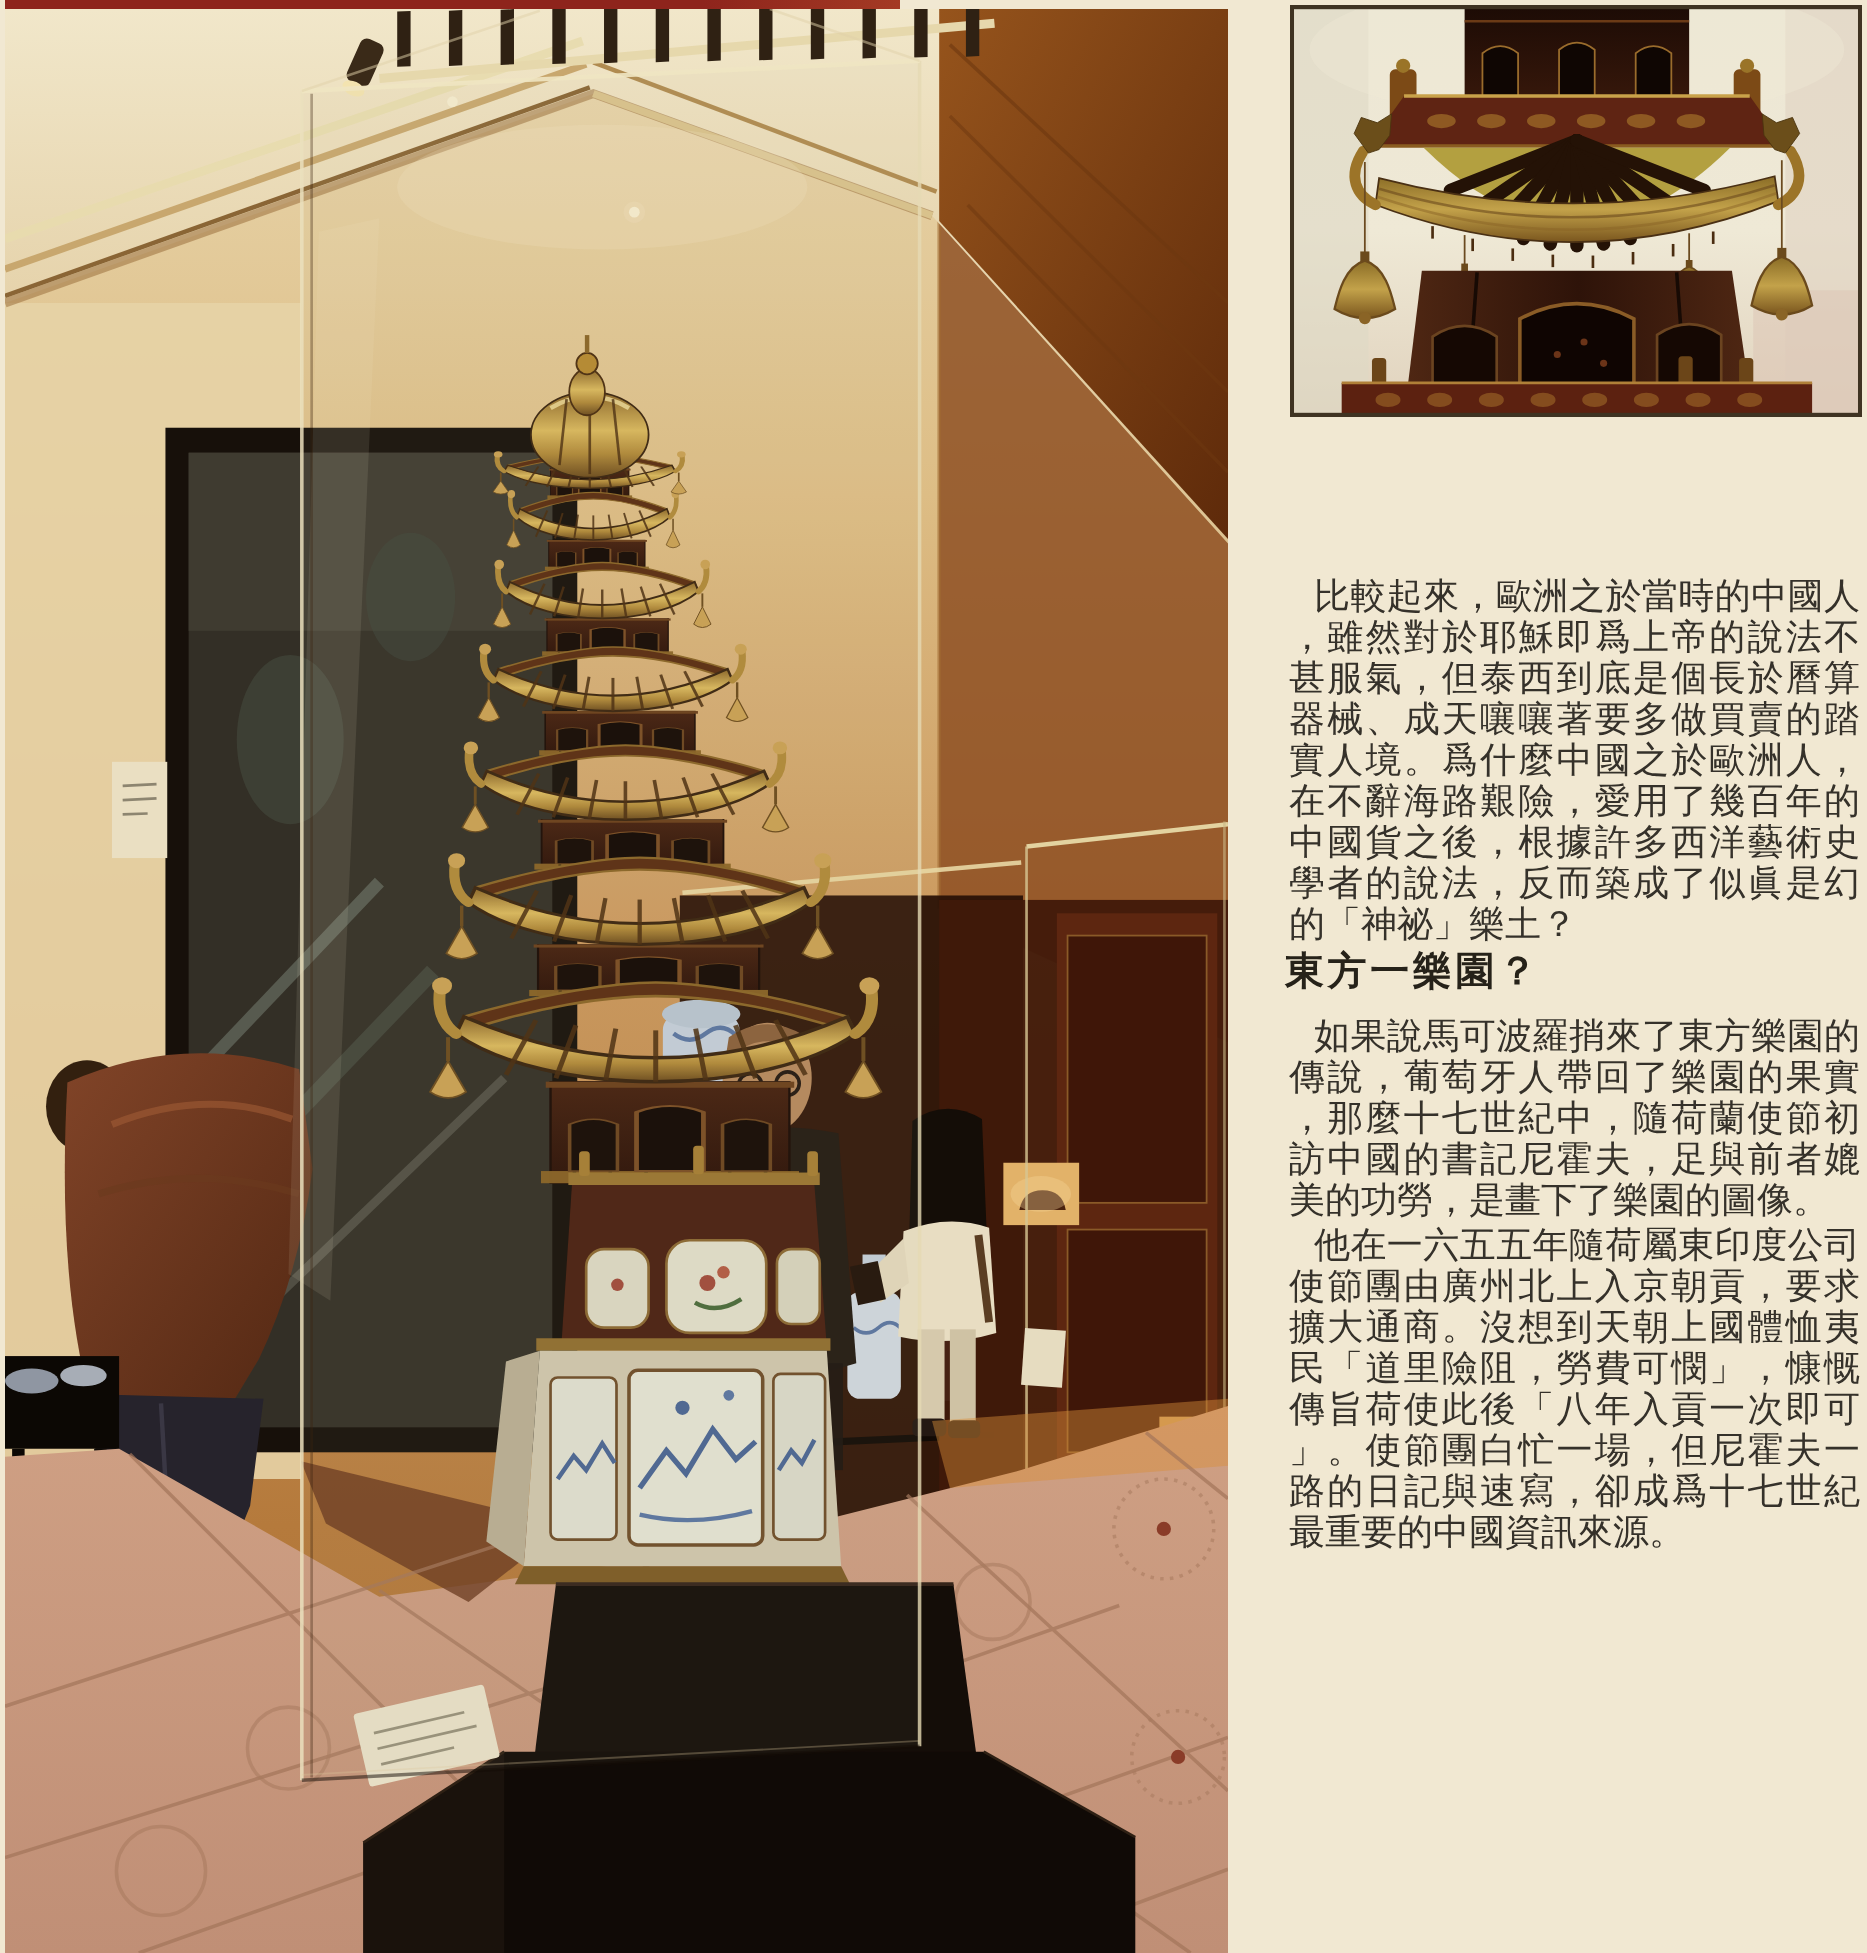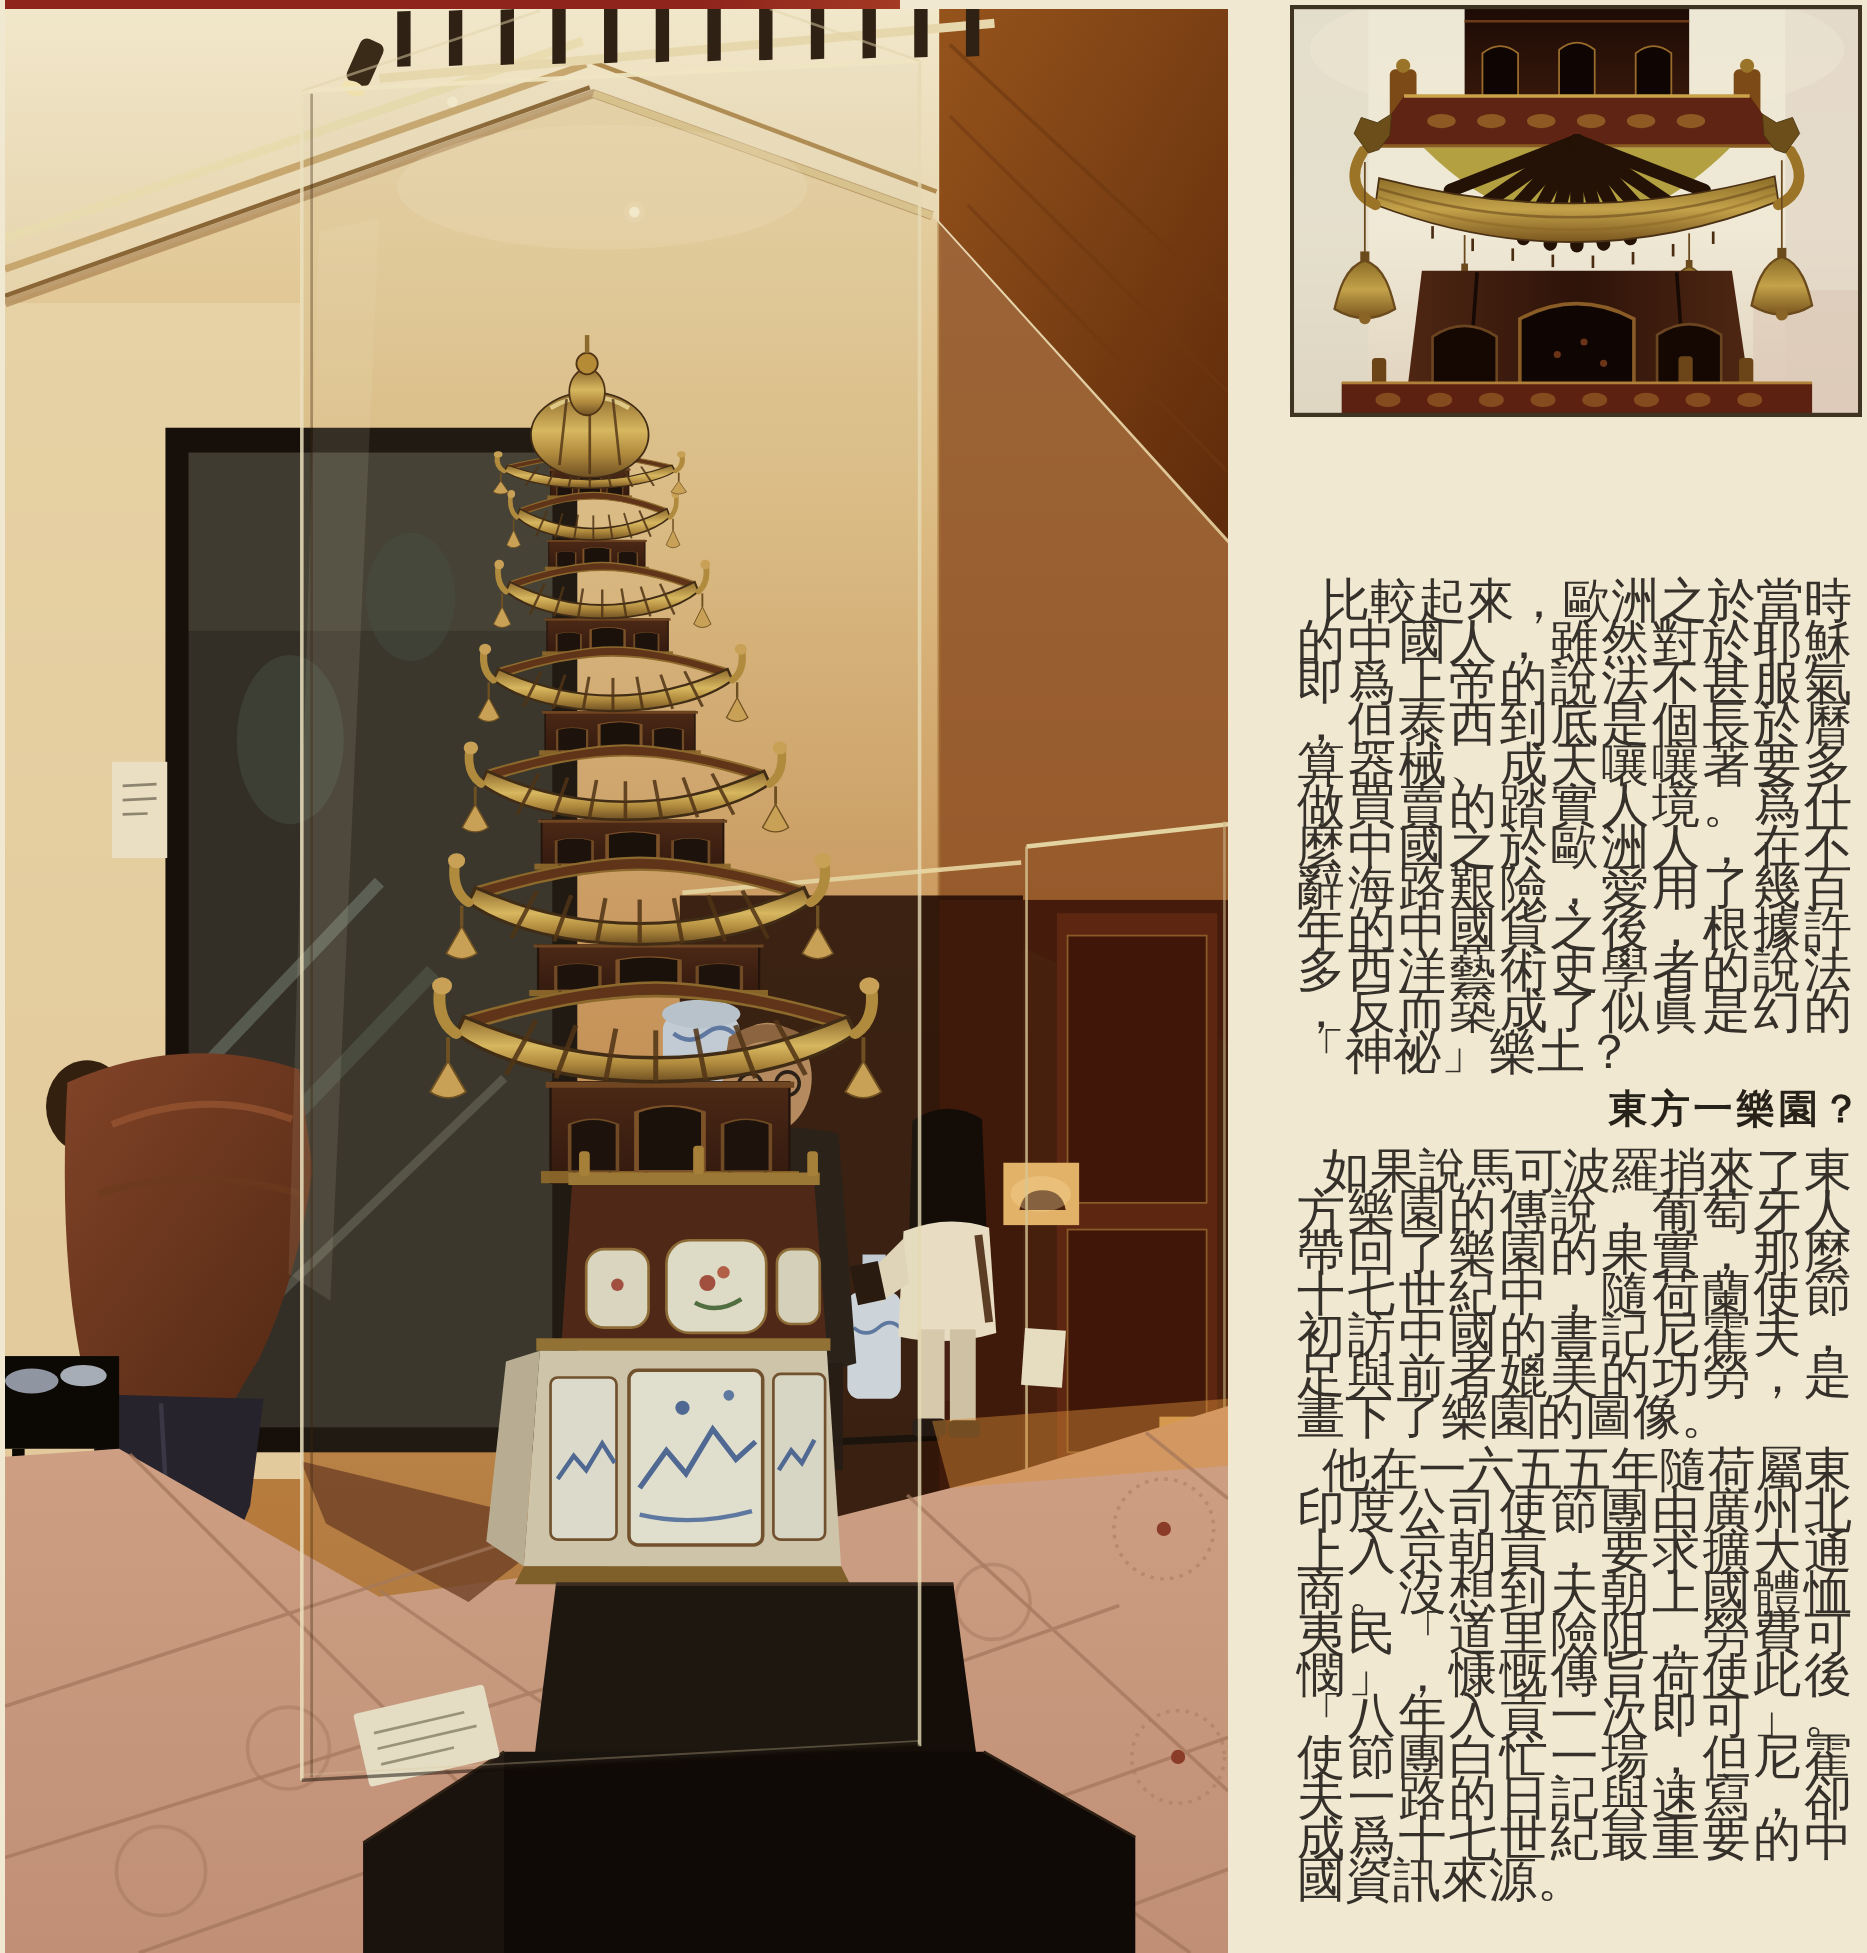--- a/index.html
+++ b/index.html
@@ -11,30 +11,28 @@
   #page{position:absolute;inset:0;}
   .red-edge{position:absolute;left:5.3px;top:0;width:895px;height:9px;
     background:linear-gradient(to right,#8e241c 0%,#8e241c 78%,#a43a24 100%);}
   figure{margin:0;padding:0;}
   .photo-left{position:absolute;left:5.3px;top:9px;width:1223px;height:1944px;overflow:hidden;}
   .photo-left svg{display:block;width:100%;height:100%;}
   .photo-right{position:absolute;left:1290px;top:5.3px;width:572px;height:412px;overflow:hidden;}
   .photo-right svg{display:block;width:100%;height:100%;}
   .text-col{position:absolute;left:1285px;top:572px;width:579px;color:#35312a;}
   .text-col p{
-    margin:12px;font-size:48px;line-height:41px;text-indent:25px;
+    margin:4px;font-size:36px;line-height:41px;text-indent:25px;
     word-break:break-all;line-break:anywhere;text-align:justify;
     letter-spacing:0;
-    font-family:Liberation Mono, monospace;
   }
   .text-col h2{
     margin:5.3px 0 25px 0;font-size:39px;line-height:41px;font-weight:700;
     letter-spacing:3.6px;color:#262219;
     font-family:"DejaVu Sans","Liberation Sans",sans-serif;
-    text-align:right;
   }
 </style>
 </head>
 <body>
 
 <div id="page">
 
   <div class="red-edge"></div>
 
   <figure class="photo-left" aria-label="博物館展廳中玻璃櫃內的多層寶塔模型">

